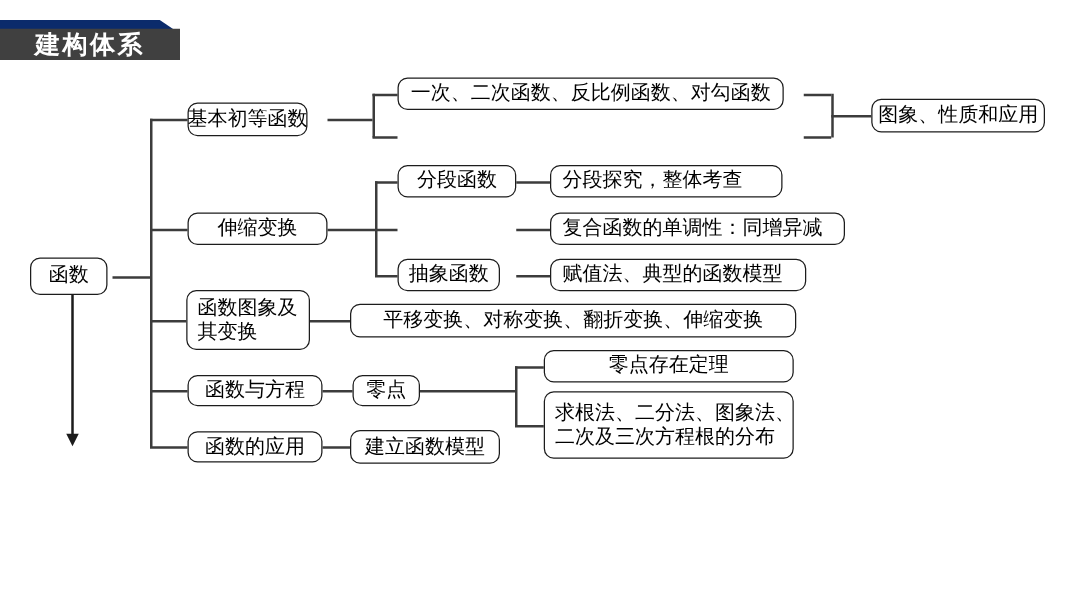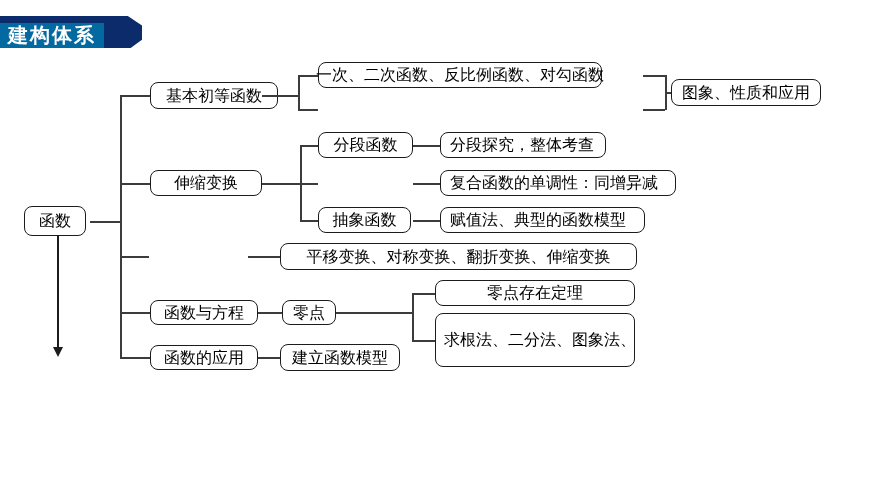--- a/index.html
+++ b/index.html
@@ -21,21 +21,21 @@
   .arrow-head{
     position:absolute;width:0;height:0;
     border-left:5px solid transparent;border-right:5px solid transparent;
     border-top:10px solid #1c1c1c;
   }
   .badge-back{
     position:absolute;left:0;top:16px;width:142px;height:32px;background:#0b2b6b;
     clip-path:polygon(0 0,90% 0,100% 30%,100% 74%,92% 100%,0 100%);
   }
   .badge-front{
-    position:absolute;left:0;top:23px;width:104px;height:25px;background:#0369a1;
+    position:absolute;left:0;top:23px;width:144px;height:25px;background:#404040;
     color:#fff;font-weight:bold;font-size:20px;letter-spacing:2px;
     display:flex;align-items:center;justify-content:center;
     font-family:"Liberation Sans","DejaVu Sans",sans-serif;
   }
 </style>
 </head>
 <body>
 
 <div class="canvas">
 
@@ -47,64 +47,69 @@
   <div class="arrow-head" style="left:53px;top:347px;"></div>
 
   <div class="hline" style="left:90px;top:221px;width:30px;"></div>
   <div class="vline" style="left:120px;top:95px;height:263px;"></div>
   <div class="hline" style="left:120px;top:95px;width:30px;"></div>
   <div class="hline" style="left:120px;top:183px;width:30px;"></div>
   <div class="hline" style="left:120px;top:256px;width:29px;"></div>
   <div class="hline" style="left:120px;top:312px;width:30px;"></div>
   <div class="hline" style="left:120px;top:357px;width:30px;"></div>
 
-  <div class="box" style="left:150px;top:82px;width:128px;height:27px;">基本初等函数</div>
+  <div class="box" style="left:150px;top:82px;width:96px;height:27px;">基本初等函数</div>
   <div class="box" style="left:150px;top:170px;width:112px;height:26px;">伸缩变换</div>
+  <div class="box two-line" style="left:149px;top:232px;width:99px;height:48px;">
+    <span>函数图象及</span>
+    <span>其变换</span>
+  </div>
   <div class="box" style="left:150px;top:300px;width:108px;height:25px;">函数与方程</div>
   <div class="box" style="left:150px;top:345px;width:108px;height:25px;">函数的应用</div>
 
   <div class="hline" style="left:262px;top:95px;width:36px;"></div>
   <div class="vline" style="left:298px;top:75px;height:35px;"></div>
   <div class="hline" style="left:298px;top:75px;width:20px;"></div>
   <div class="hline" style="left:298px;top:109px;width:20px;"></div>
 
-  <div class="box" style="left:318px;top:62px;width:284px;height:26px;">一次、二次函数、反比例函数、对勾函数</div>
+  <div class="box" style="left:318px;top:62px;width:309px;height:26px;">一次、二次函数、反比例函数、对勾函数</div>
 
   <div class="hline" style="left:643px;top:75px;width:22px;"></div>
   <div class="hline" style="left:643px;top:109px;width:22px;"></div>
   <div class="vline" style="left:665px;top:75px;height:35px;"></div>
   <div class="hline" style="left:665px;top:92px;width:32px;"></div>
-  <div class="box" style="left:671px;top:79px;width:150px;height:27px;">图象、性质和应用</div>
+  <div class="box" style="left:697px;top:79px;width:139px;height:27px;">图象、性质和应用</div>
 
   <div class="hline" style="left:262px;top:183px;width:38px;"></div>
   <div class="vline" style="left:300px;top:145px;height:76px;"></div>
   <div class="hline" style="left:300px;top:145px;width:18px;"></div>
   <div class="hline" style="left:300px;top:183px;width:18px;"></div>
   <div class="hline" style="left:300px;top:220px;width:18px;"></div>
 
   <div class="box" style="left:318px;top:132px;width:95px;height:26px;">分段函数</div>
-  <div class="box" style="left:318px;top:207px;width:93px;height:26px;text-align:right;">抽象函数</div>
+  <div class="box" style="left:318px;top:207px;width:82px;height:26px;text-align:right;">抽象函数</div>
 
   <div class="hline" style="left:413px;top:145px;width:27px;"></div>
   <div class="hline" style="left:413px;top:183px;width:27px;"></div>
   <div class="hline" style="left:413px;top:220px;width:27px;"></div>
-  <div class="box left" style="left:440px;top:132px;width:166px;height:26px;">分段探究，整体考查</div>
+  <div class="box left" style="left:440px;top:132px;width:186px;height:26px;">分段探究，整体考查</div>
   <div class="box left" style="left:440px;top:207px;width:205px;height:26px;">赋值法、典型的函数模型</div>
   <div class="box left" style="left:440px;top:170px;width:236px;height:26px;">复合函数的单调性：同增异减</div>
 
   <div class="hline" style="left:248px;top:256px;width:32px;"></div>
   <div class="box" style="left:280px;top:243px;width:357px;height:27px;">平移变换、对称变换、翻折变换、伸缩变换</div>
 
   <div class="hline" style="left:258px;top:312px;width:24px;"></div>
   <div class="box" style="left:282px;top:300px;width:54px;height:25px;">零点</div>
   <div class="hline" style="left:336px;top:312px;width:76px;"></div>
   <div class="vline" style="left:412px;top:293px;height:48px;"></div>
   <div class="hline" style="left:412px;top:293px;width:23px;"></div>
   <div class="hline" style="left:412px;top:340px;width:23px;"></div>
   <div class="box" style="left:435px;top:280px;width:200px;height:26px;">零点存在定理</div>
   <div class="box two-line" style="left:435px;top:313px;width:200px;height:54px;">
     <span>求根法、二分法、图象法、</span>
+    <span>二次及三次方程根的分布</span>
   </div>
 
   <div class="hline" style="left:258px;top:357px;width:22px;"></div>
   <div class="box" style="left:280px;top:344px;width:120px;height:27px;">建立函数模型</div>
 
 </div>
 
 </body></html>

